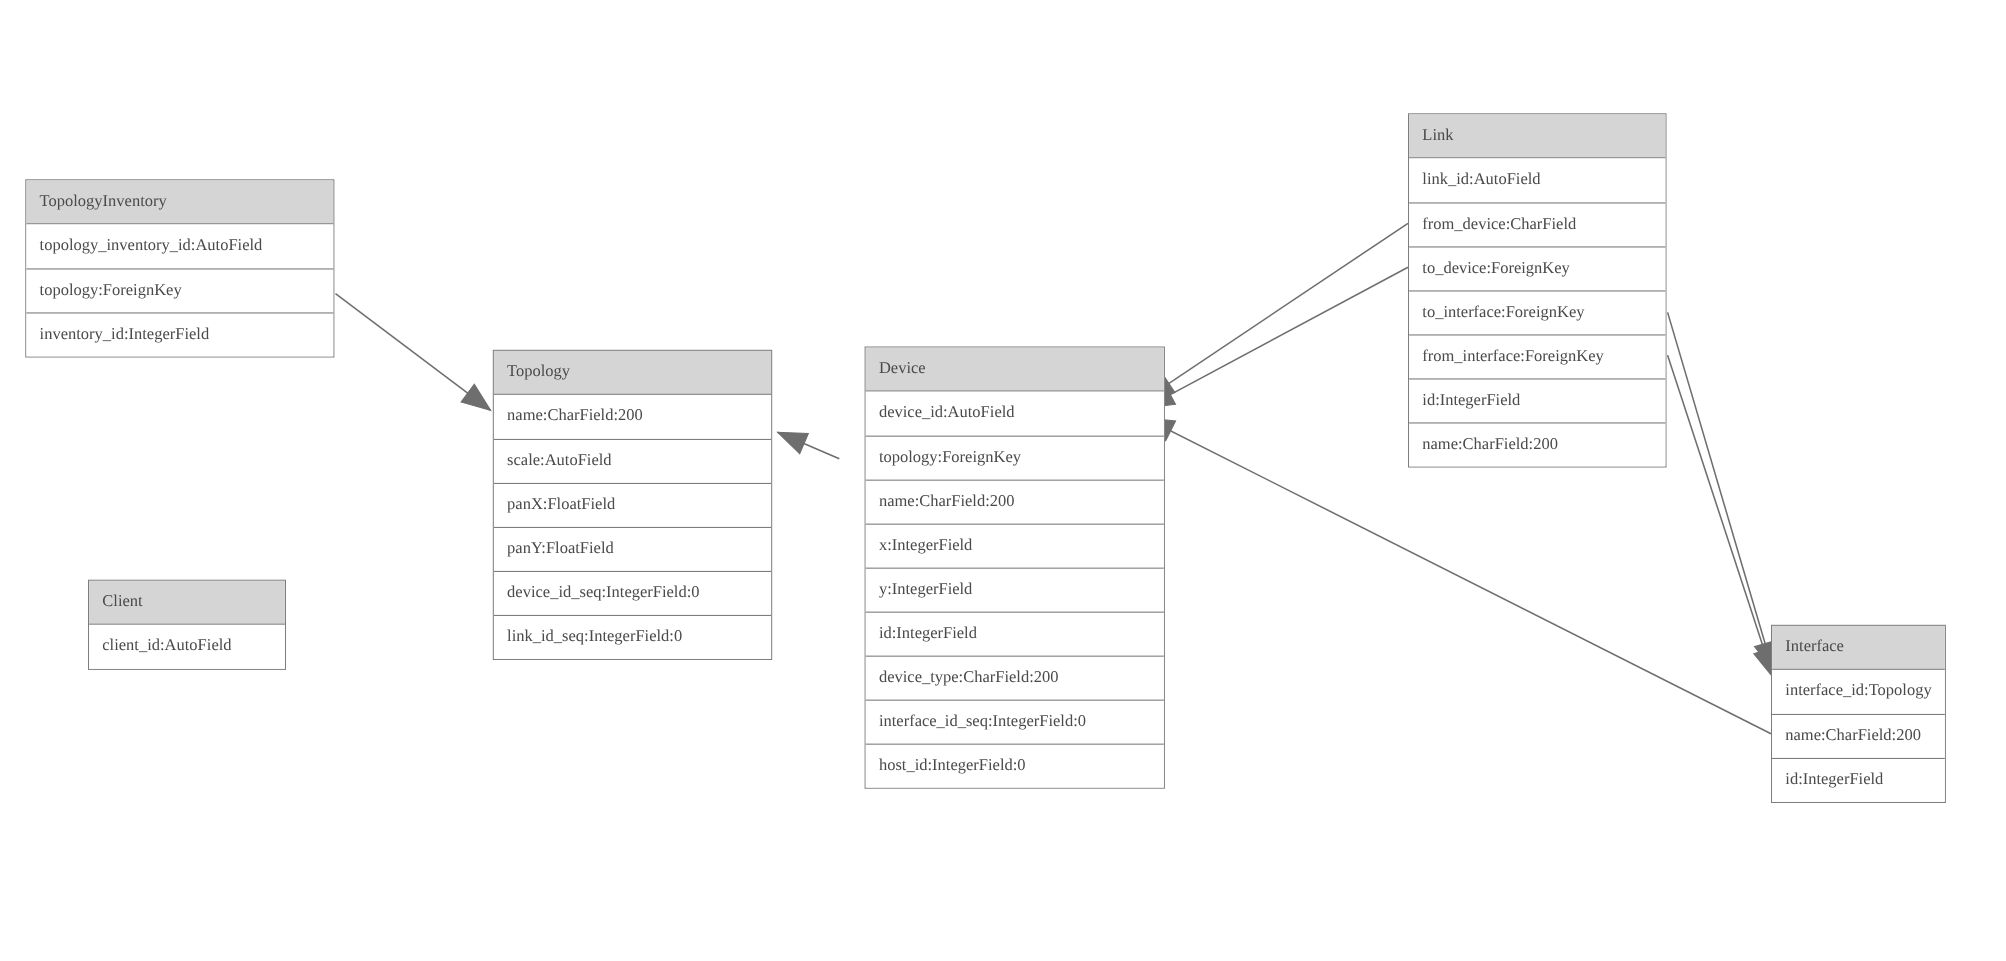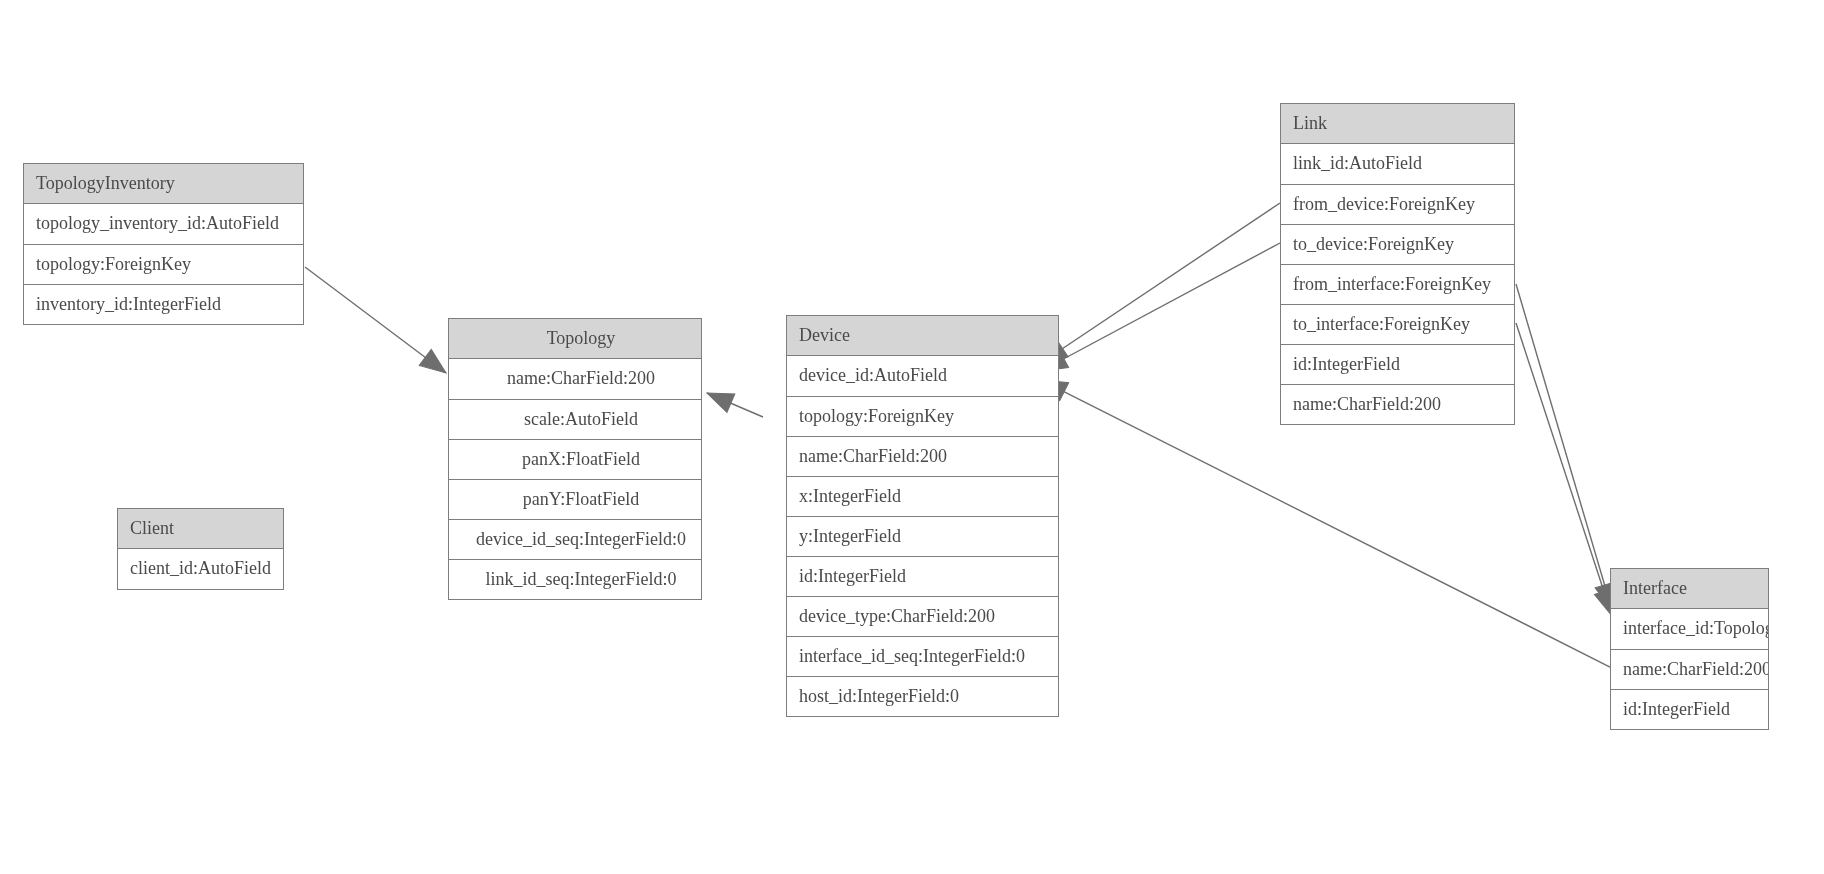--- a/index.html
+++ b/index.html
@@ -29,21 +29,21 @@
     position:absolute;
     left:0;top:0;width:100%;height:100%;
     z-index:2;
   }
   .entity-table{
     position:absolute;
     box-sizing:border-box;
     border:1.5px solid var(--border-color);
     background:var(--row-fill);
     color:var(--text-color);
-    font-size:18px;
+    font-size:15px;
   }
   .entity-header{
     box-sizing:border-box;
     height:var(--row-height);
     line-height:38px;
     padding-left:12px;
     background:var(--header-fill);
     border-bottom:1px solid var(--border-color);
     white-space:nowrap;
     overflow:hidden;
@@ -86,52 +86,52 @@
         <line class="edge-line" x1="1610" y1="667" x2="1041" y2="380" marker-end="url(#arrowhead)"></line>
       </g>
   </svg>
   <div class="entities-layer">
       <div class="entity-table" style="left: 23px; top: 163px; width: 281px; font-family: Liberation Serif, serif;">
         <div class="entity-header">TopologyInventory</div>
         <div class="entity-row">topology_inventory_id:AutoField</div>
         <div class="entity-row">topology:ForeignKey</div>
         <div class="entity-row">inventory_id:IntegerField</div>
       </div>
-      <div class="entity-table" style="left: 448px; top: 318px; width: 254px; text-align: center;">
+      <div class="entity-table" style="left: 448px; top: 318px; width: 254px;">
         <div class="entity-header">Topology</div>
         <div class="entity-row">name:CharField:200</div>
         <div class="entity-row">scale:AutoField</div>
         <div class="entity-row">panX:FloatField</div>
         <div class="entity-row">panY:FloatField</div>
         <div class="entity-row">device_id_seq:IntegerField:0</div>
         <div class="entity-row">link_id_seq:IntegerField:0</div>
       </div>
-      <div class="entity-table" style="left: 80px; top: 508px; width: 167px; margin-left: 37px;">
+      <div class="entity-table" style="left: 80px; top: 527px; width: 180px;">
         <div class="entity-header">Client</div>
         <div class="entity-row">client_id:AutoField</div>
       </div>
       <div class="entity-table" style="left: 786px; top: 315px; width: 273px;">
         <div class="entity-header">Device</div>
         <div class="entity-row">device_id:AutoField</div>
         <div class="entity-row">topology:ForeignKey</div>
         <div class="entity-row">name:CharField:200</div>
         <div class="entity-row">x:IntegerField</div>
         <div class="entity-row">y:IntegerField</div>
         <div class="entity-row">id:IntegerField</div>
         <div class="entity-row">device_type:CharField:200</div>
         <div class="entity-row">interface_id_seq:IntegerField:0</div>
         <div class="entity-row">host_id:IntegerField:0</div>
       </div>
       <div class="entity-table" style="left: 1280px; top: 103px; width: 235px;">
         <div class="entity-header">Link</div>
         <div class="entity-row">link_id:AutoField</div>
-        <div class="entity-row">from_device:ForeignKey</div>
+        <div class="entity-row">from_device:CharField</div>
         <div class="entity-row">to_device:ForeignKey</div>
+        <div class="entity-row">to_interface:ForeignKey</div>
         <div class="entity-row">from_interface:ForeignKey</div>
-        <div class="entity-row">to_interface:ForeignKey</div>
         <div class="entity-row">id:IntegerField</div>
         <div class="entity-row">name:CharField:200</div>
       </div>
       <div class="entity-table" style="left: 1610px; top: 568px; width: 159px;">
         <div class="entity-header">Interface</div>
         <div class="entity-row">interface_id:Topology</div>
         <div class="entity-row">name:CharField:200</div>
         <div class="entity-row">id:IntegerField</div>
       </div>
     </div>

